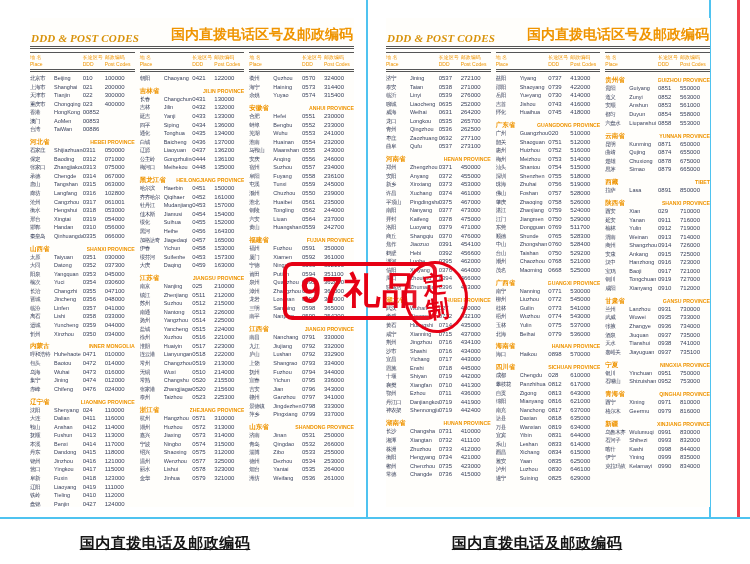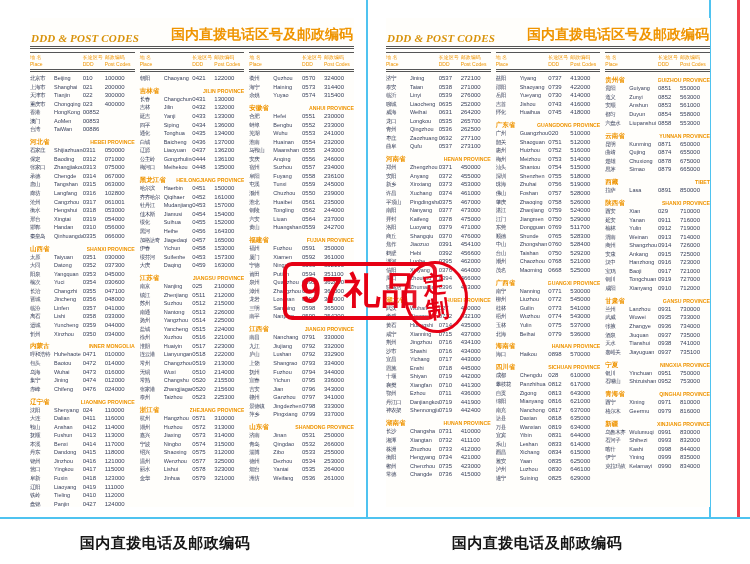--- a/index.html
+++ b/index.html
@@ -52,21 +52,21 @@
           justify-content:center;color:#e60014;font-size:37px;font-weight:bold;
           z-index:50;letter-spacing:1px;}
   .wm-seal{position:absolute;left:404px;top:261px;width:58px;height:66px;
            border:3px solid #e60014;border-radius:50%;display:flex;flex-direction:column;
            align-items:center;justify-content:center;color:#e60014;font-weight:bold;
            font-family:"Liberation Serif",serif;font-size:23px;line-height:25px;
            z-index:51;transform:rotate(-8deg);background:rgba(255,255,255,0.08);}
 
   
   .caption{position:absolute;top:534px;width:330px;text-align:center;font-size:15px;
-           font-weight:bold;color:#161616;letter-spacing:.5px;}
+           font-weight:bold;color:#161616;letter-spacing:.5px;text-decoration:underline;}
   #cap-left{left:0;}
   #cap-right{left:372px;}
 </style>
 </head>
 <body>
 
 <div class="line-mid"></div>
 <div class="line-right"></div>
 <div class="line-red"></div>
 <div class="line-bottom"></div>

